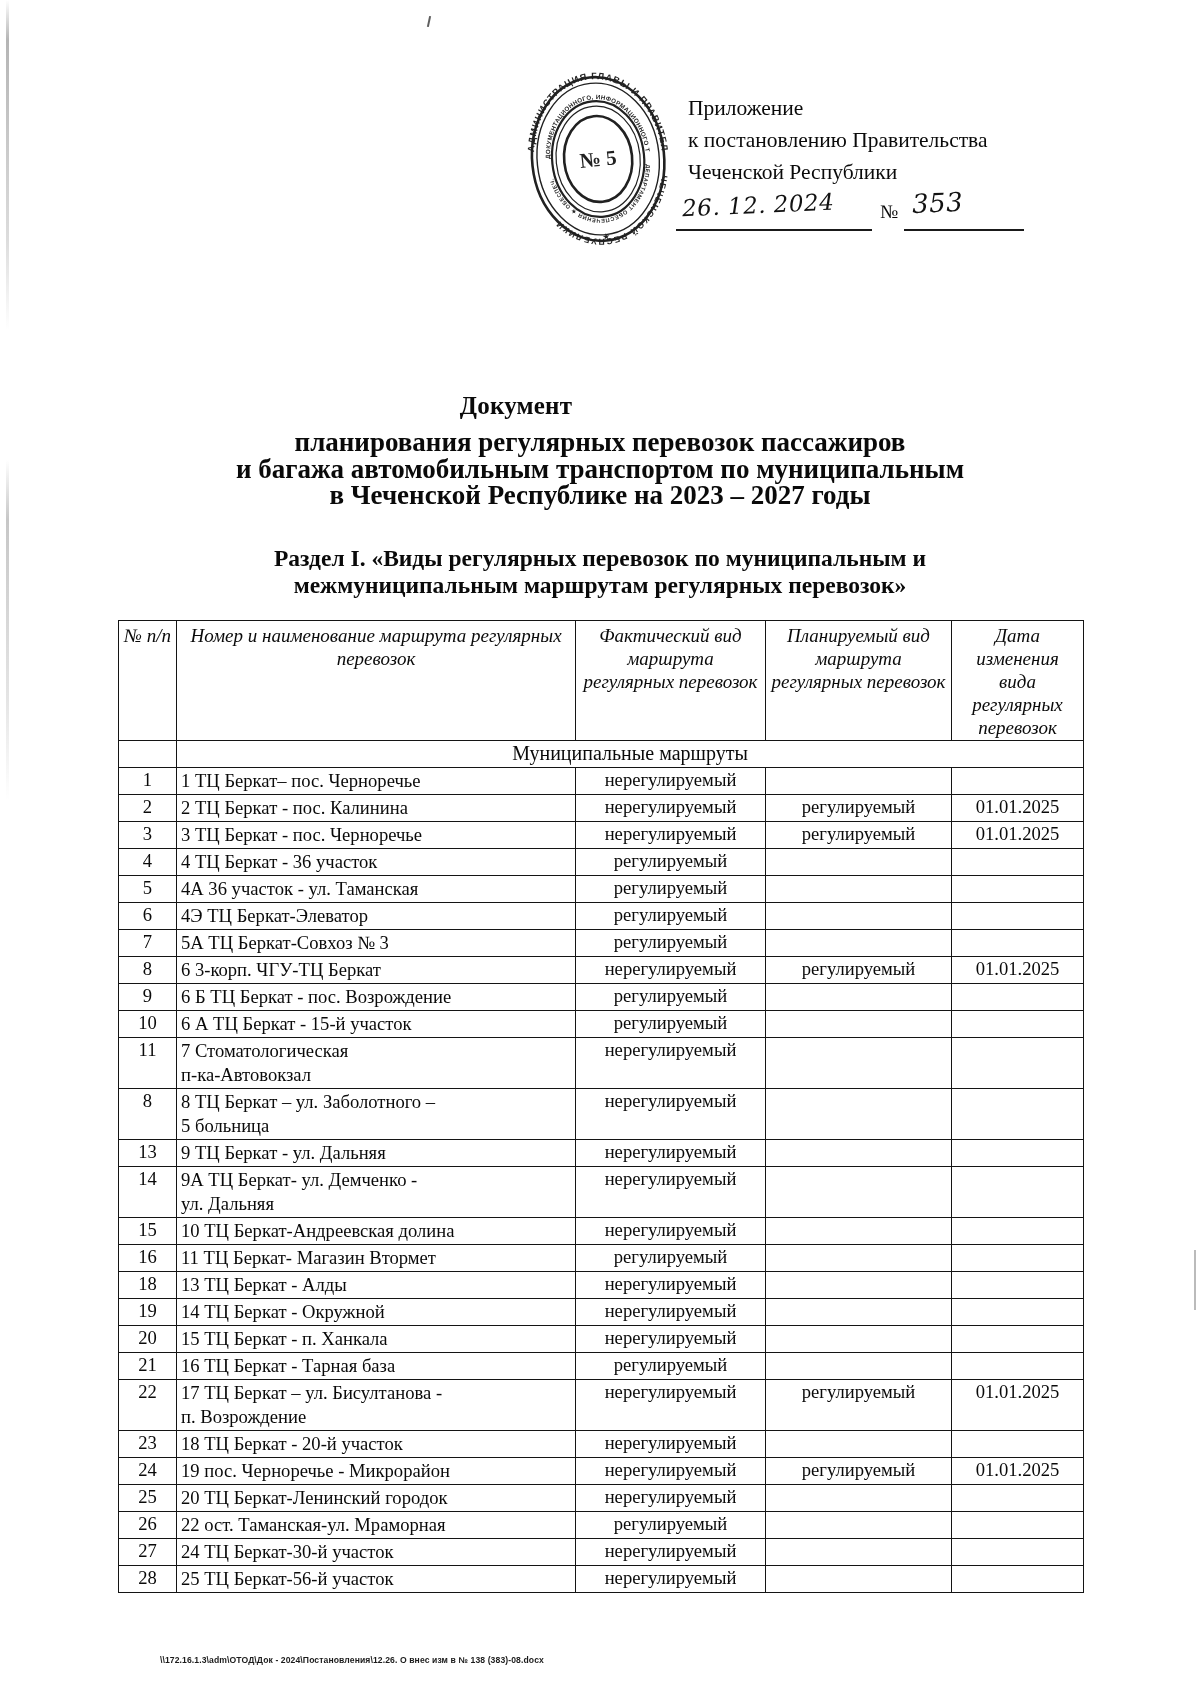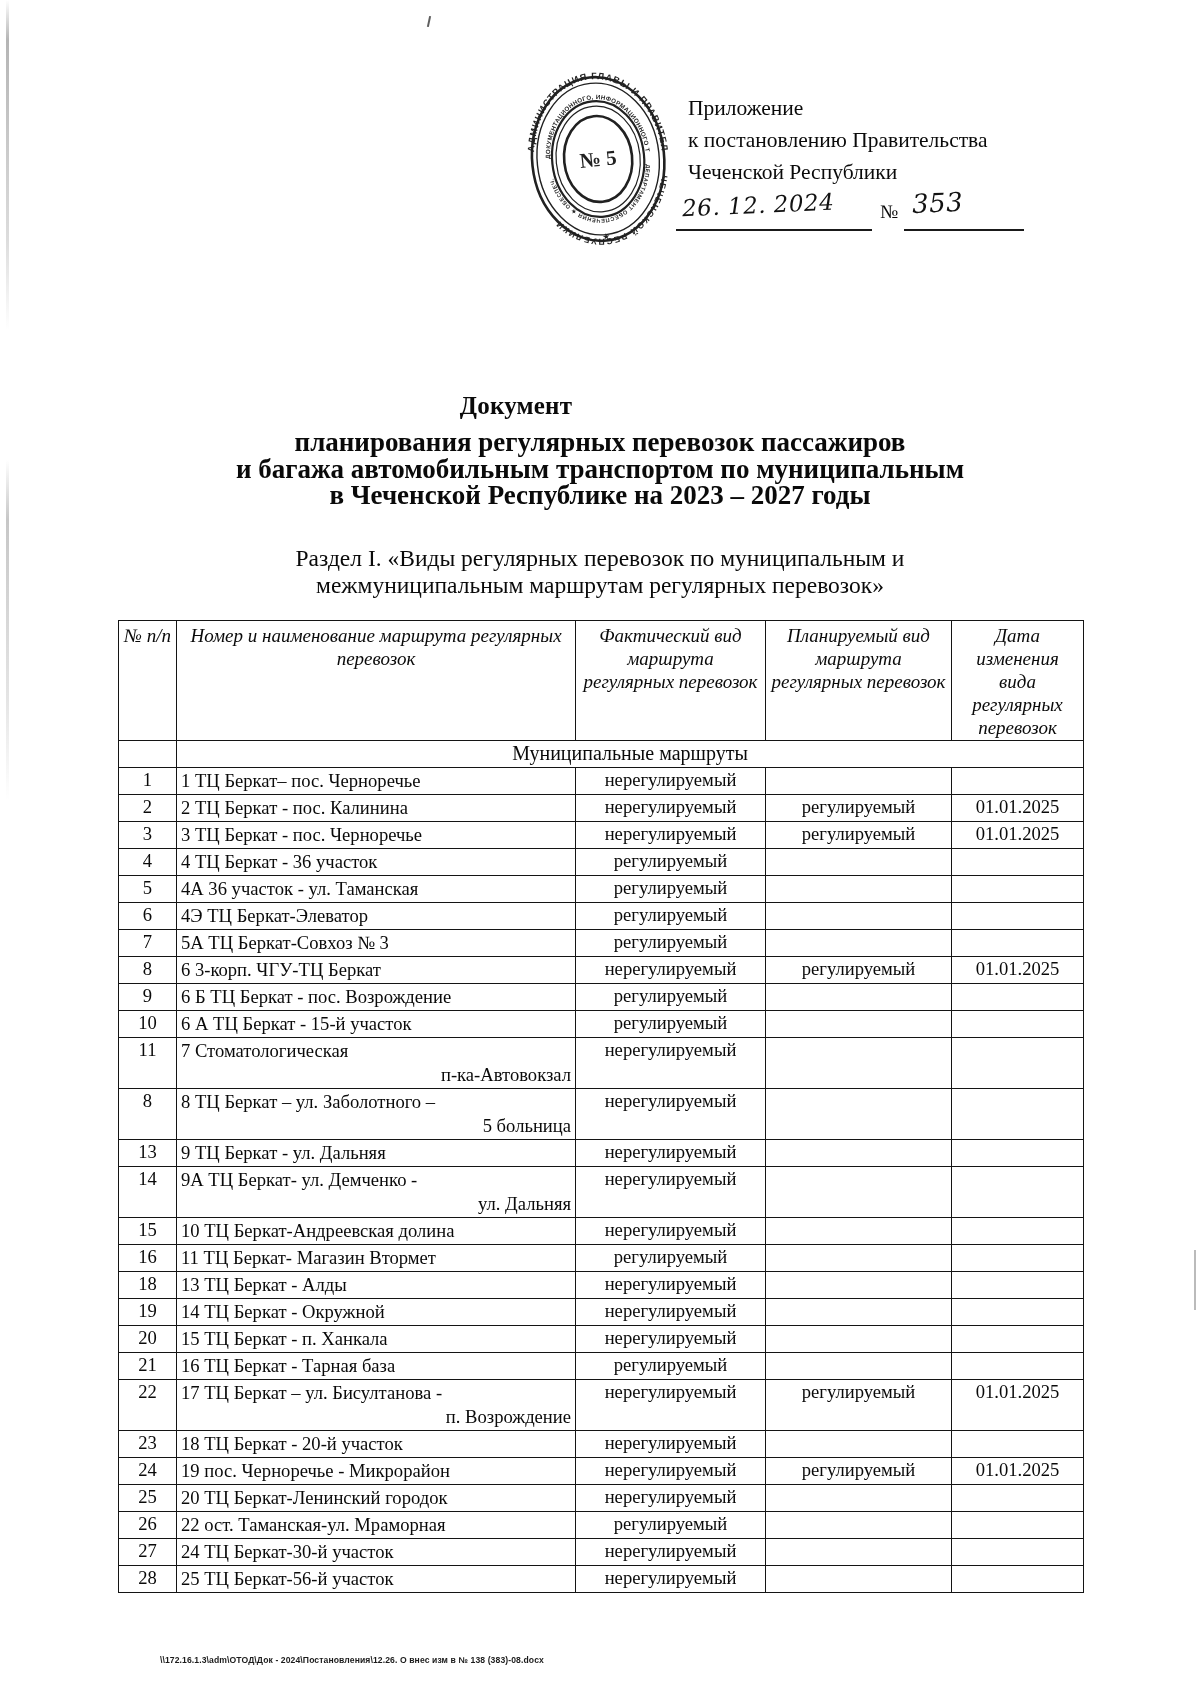--- a/index.html
+++ b/index.html
@@ -116,21 +116,21 @@
     font-size: 27px;
     font-weight: bold;
     line-height: 26.5px;
   }
   .section-title {
     position: absolute;
     left: 0; top: 545px;
     width: 1200px;
     text-align: center;
     font-size: 23.5px;
-    font-weight: normal;
+    font-weight: bold;
     line-height: 27px;
   }
 
   
   .tbl-wrap {
     position: absolute;
     left: 118px; top: 620px;
     width: 965px;
   }
   table.doc {
@@ -163,21 +163,21 @@
   td.name { text-align: left; padding-left: 7px; line-height: 24px; }
   td.ctr  { text-align: center; }
   td.band {
     text-align: center;
     font-weight: bold;
     font-size: 20px;
     padding: 1px 4px 2px 4px;
   }
   tr.r1 td { height: 24px; }
   tr.r2 td { height: 48px; }
-  td.name .l2 { display: block; text-align: right; }
+  td.name .l2 { display: block; }
 
   
   .footpath {
     position: absolute;
     left: 160px; top: 1655px;
     font-family: "Liberation Sans", sans-serif;
     font-size: 8.6px;
     font-weight: bold;
     color: #1b1b1b;
     letter-spacing: 0.1px;

